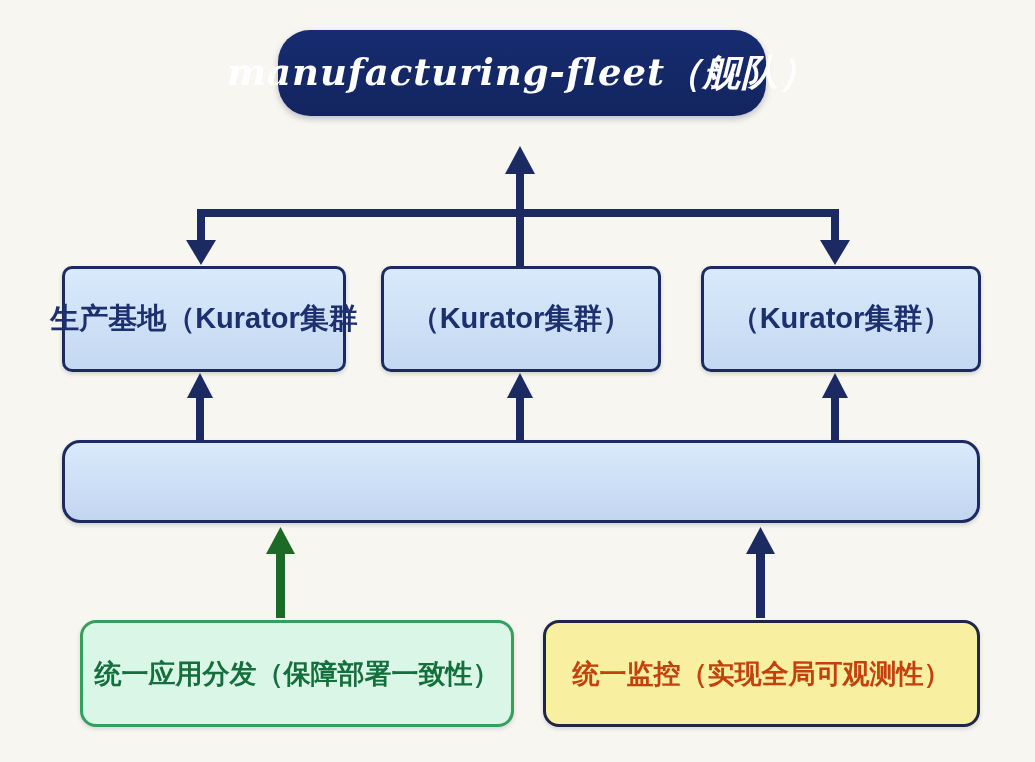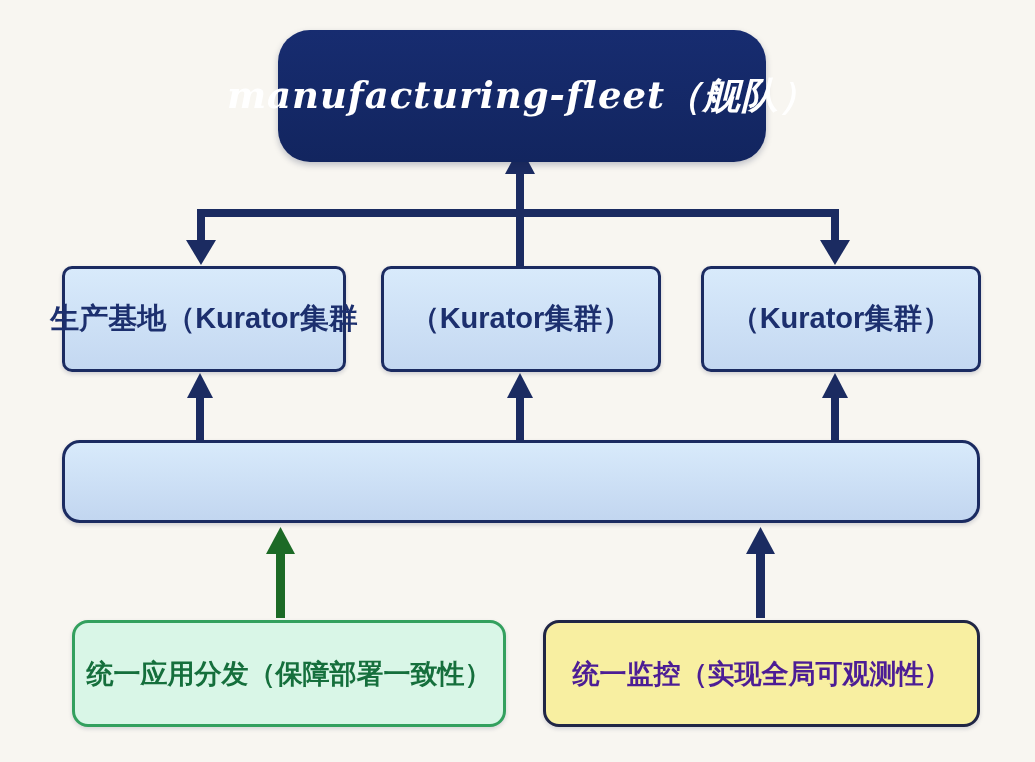--- a/index.html
+++ b/index.html
@@ -24,21 +24,21 @@
   .node {
     position: absolute;
     box-sizing: border-box;
     display: flex;
     align-items: center;
     justify-content: center;
     white-space: nowrap;
   }
   .fleet-box {
     left: 278px; top: 30px;
-    width: 488px; height: 132px;
+    width: 488px; height: 86px;
     background: linear-gradient(180deg, #172c70 0%, #12255f 100%);
     border-radius: 32px;
     color: #ffffff;
     font-family: "DejaVu Serif", "Liberation Serif", serif;
     font-style: italic;
     font-weight: bold;
     font-size: 37px;
     letter-spacing: 1px;
     box-shadow: 0 3px 6px rgba(20,30,70,0.25);
   }
@@ -66,30 +66,30 @@
   }
   .bottom-box {
     top: 620px;
     height: 107px;
     border-radius: 16px;
     font-weight: bold;
     font-size: 27px;
     box-shadow: 0 2px 4px rgba(20,30,70,0.15);
   }
   .app-dist-box {
-    left: 72px; width: 434px;
+    left: 80px; width: 434px;
     background: #d9f6e7;
     border: 3px solid #33a05e;
     color: #156f3c;
   }
   .monitor-box {
     left: 543px; width: 437px;
     background: #f8efa1;
     border: 3px solid #202645;
-    color: #4c1d95;
+    color: #c2410c;
   }
   .label { pointer-events: none; }
 </style>
 </head>
 <body>
 
 <div class="canvas">
 
   <svg class="arrow-layer" viewBox="0 0 1035 762">
 

